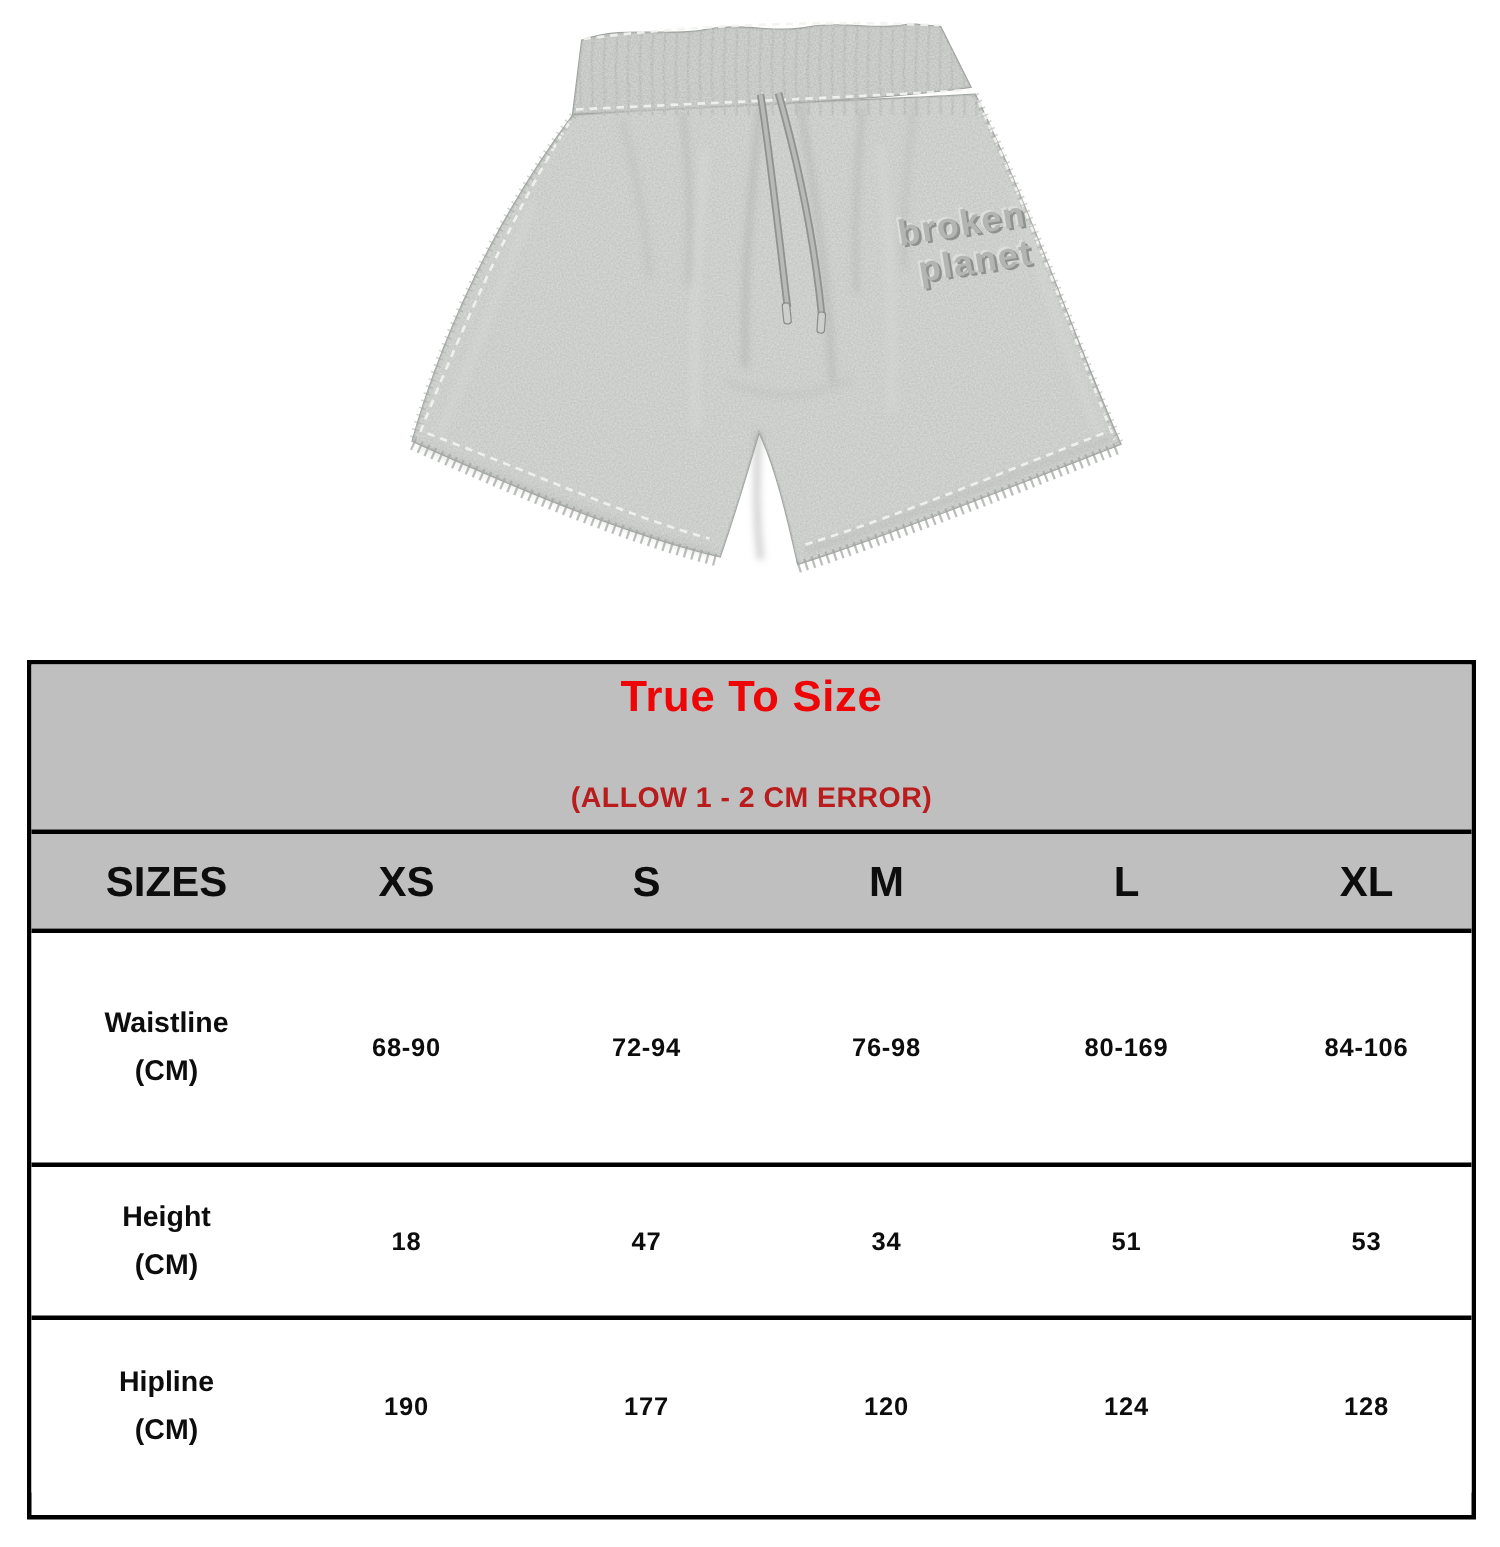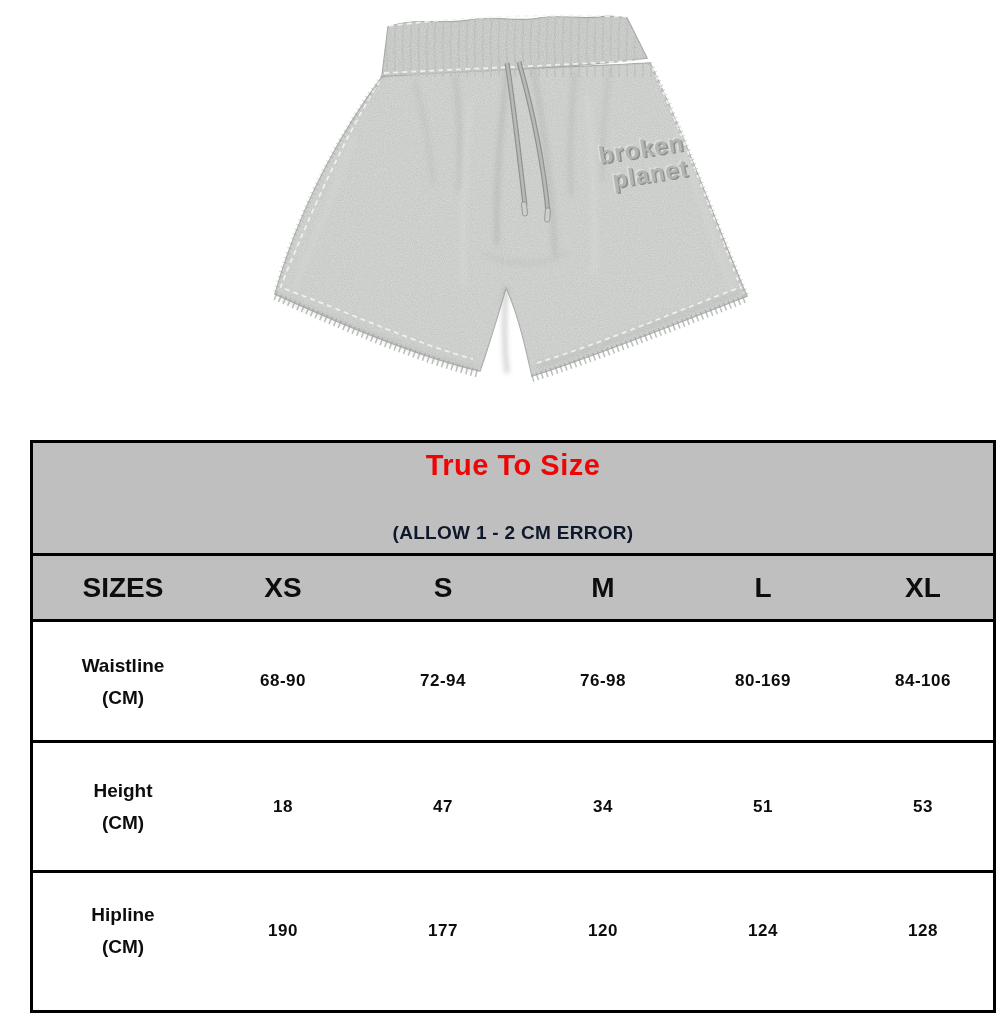--- a/index.html
+++ b/index.html
@@ -3,31 +3,31 @@
 <meta charset="utf-8">
 <style>
   html,body{margin:0;padding:0;background:#ffffff;}
   .page{position:relative;width:1000px;height:1031px;background:#ffffff;overflow:hidden;
         font-family:"Liberation Sans", sans-serif;}
   
   .photo-area{position:absolute;left:0;top:0;width:1000px;height:440px;background:#ffffff;}
   .shorts-svg{position:absolute;left:255px;top:5px;}
   
   .size-table{position:absolute;left:18px;top:440px;width:966px;height:573px;
-              box-sizing:border-box;border:3px solid #000;background:#ffffff;margin-left:12px;}
+              box-sizing:border-box;border:3px solid #000;background:#ffffff;}
   .trow{box-sizing:border-box;display:flex;width:100%;}
   .trow + .trow{border-top:3px solid #000;}
   .title-row{height:110px;background:#bfbfbf;flex-direction:column;align-items:center;
              justify-content:space-between;padding:6px 0 9px;}
   .chart-title{color:#ee0606;font-size:29px;font-weight:700;letter-spacing:0.5px;}
-  .chart-subtitle{color:#0f172a;font-size:19px;font-weight:700;letter-spacing:0.3px;}
+  .chart-subtitle{color:#b91c1c;font-size:19px;font-weight:700;letter-spacing:0.3px;}
   .sizes-row{height:66px;background:#bfbfbf;align-items:center;}
   .data-row{background:#ffffff;align-items:center;}
-  .row-waistline{height:121px;}
-  .row-height{height:130px;}
+  .row-waistline{height:156px;}
+  .row-height{height:102px;}
   .row-hipline{height:118px;}
   .cell{flex:1 1 0;display:flex;flex-direction:column;align-items:center;justify-content:center;
         text-align:center;color:#0d0d0d;padding-left:20px;}
   .head-cell{font-size:28px;font-weight:700;}
   .label-line{font-size:19px;font-weight:700;line-height:1.0;}
   .unit-line{font-size:19px;font-weight:700;line-height:1.0;margin-top:13px;}
   .value-cell{font-size:17px;font-weight:700;letter-spacing:0.5px;}
 </style>
 </head>
 <body>

